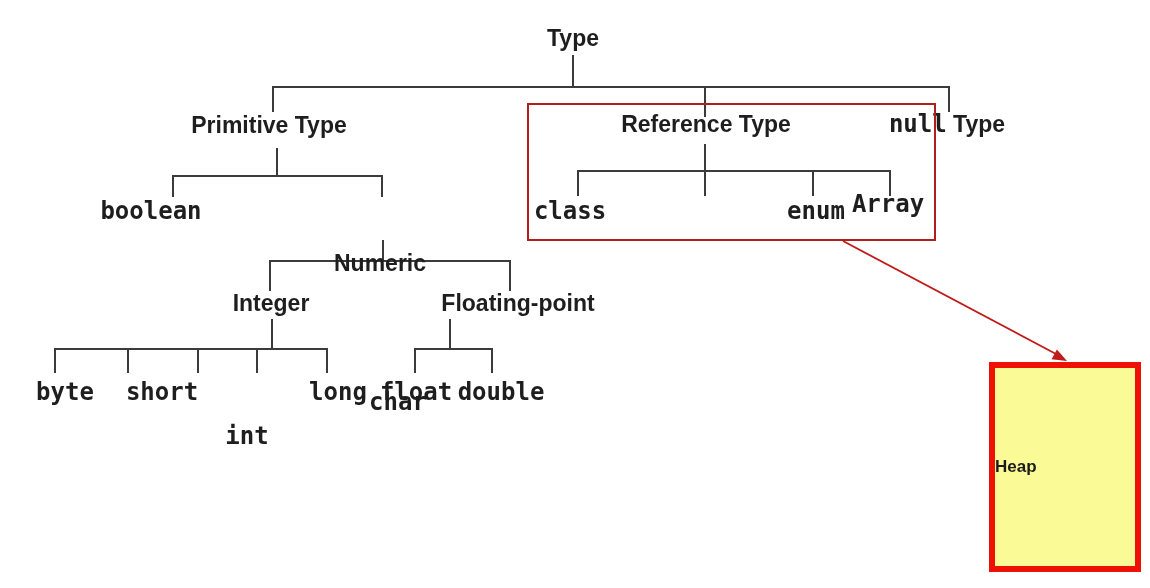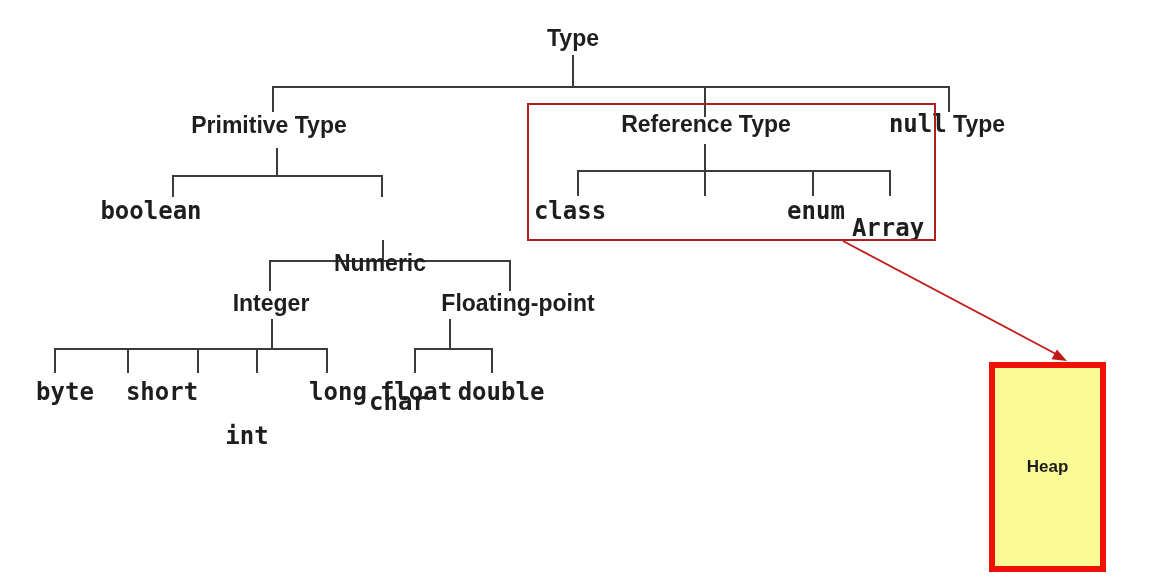--- a/index.html
+++ b/index.html
@@ -46,25 +46,25 @@
   .highlight-rect{
     position:absolute;
     left:527px;top:103px;width:409px;height:138px;
     border:2.5px solid var(--highlight-box);
     background:transparent;
     box-sizing:border-box;
   }
   
   .heap-box{
     position:absolute;
-    left:989px;top:362px;width:117px;height:210px;
+    left:989px;top:362px;width:152px;height:210px;
     background:var(--heap-fill);
     border:6px solid var(--heap-border);
     box-sizing:border-box;
-    display:flex;align-items:center;justify-content:center;
+    display:flex;align-items:center;justify-content:flex-start;
   }
   .heap-label{
     font-family:"Liberation Sans", sans-serif;
     font-weight:700;
     font-size:17px;
     color:#1c1c1c;
   }
   .arrow-svg{
     position:absolute;left:0;top:0;width:1150px;height:588px;
     pointer-events:none;
@@ -129,21 +129,21 @@
   <div class="lbl mono" style="left:162px;top:380px;">short</div>
   <div class="lbl mono" style="left:247px;top:380px;margin-top:44px;">int</div>
   <div class="lbl mono" style="left:310px;top:380px;margin-left:28px;">long</div>
   <div class="lbl mono" style="left:398px;top:390px;">char</div>
 
   <div class="lbl mono" style="left:416px;top:380px;">float</div>
   <div class="lbl mono" style="left:501px;top:380px;">double</div>
 
   <div class="lbl mono" style="left:570px;top:199px;">class</div>
   <div class="lbl mono" style="left:816px;top:199px;">enum</div>
-  <div class="lbl mono" style="left:888px;top:216px;">Array</div>
+  <div class="lbl mono" style="left:888px;top:192px;">Array</div>
 
   <div class="highlight-rect"></div>
 
   <svg class="arrow-svg" viewBox="0 0 1150 588" xmlns="http://www.w3.org/2000/svg">
     <line x1="843" y1="241" x2="1056" y2="354"></line>
     <polygon points="1067,361 1051.5,359.2 1056.9,349.4"></polygon>
   </svg>
 
   <div class="heap-box">
     <span class="heap-label">Heap</span>

